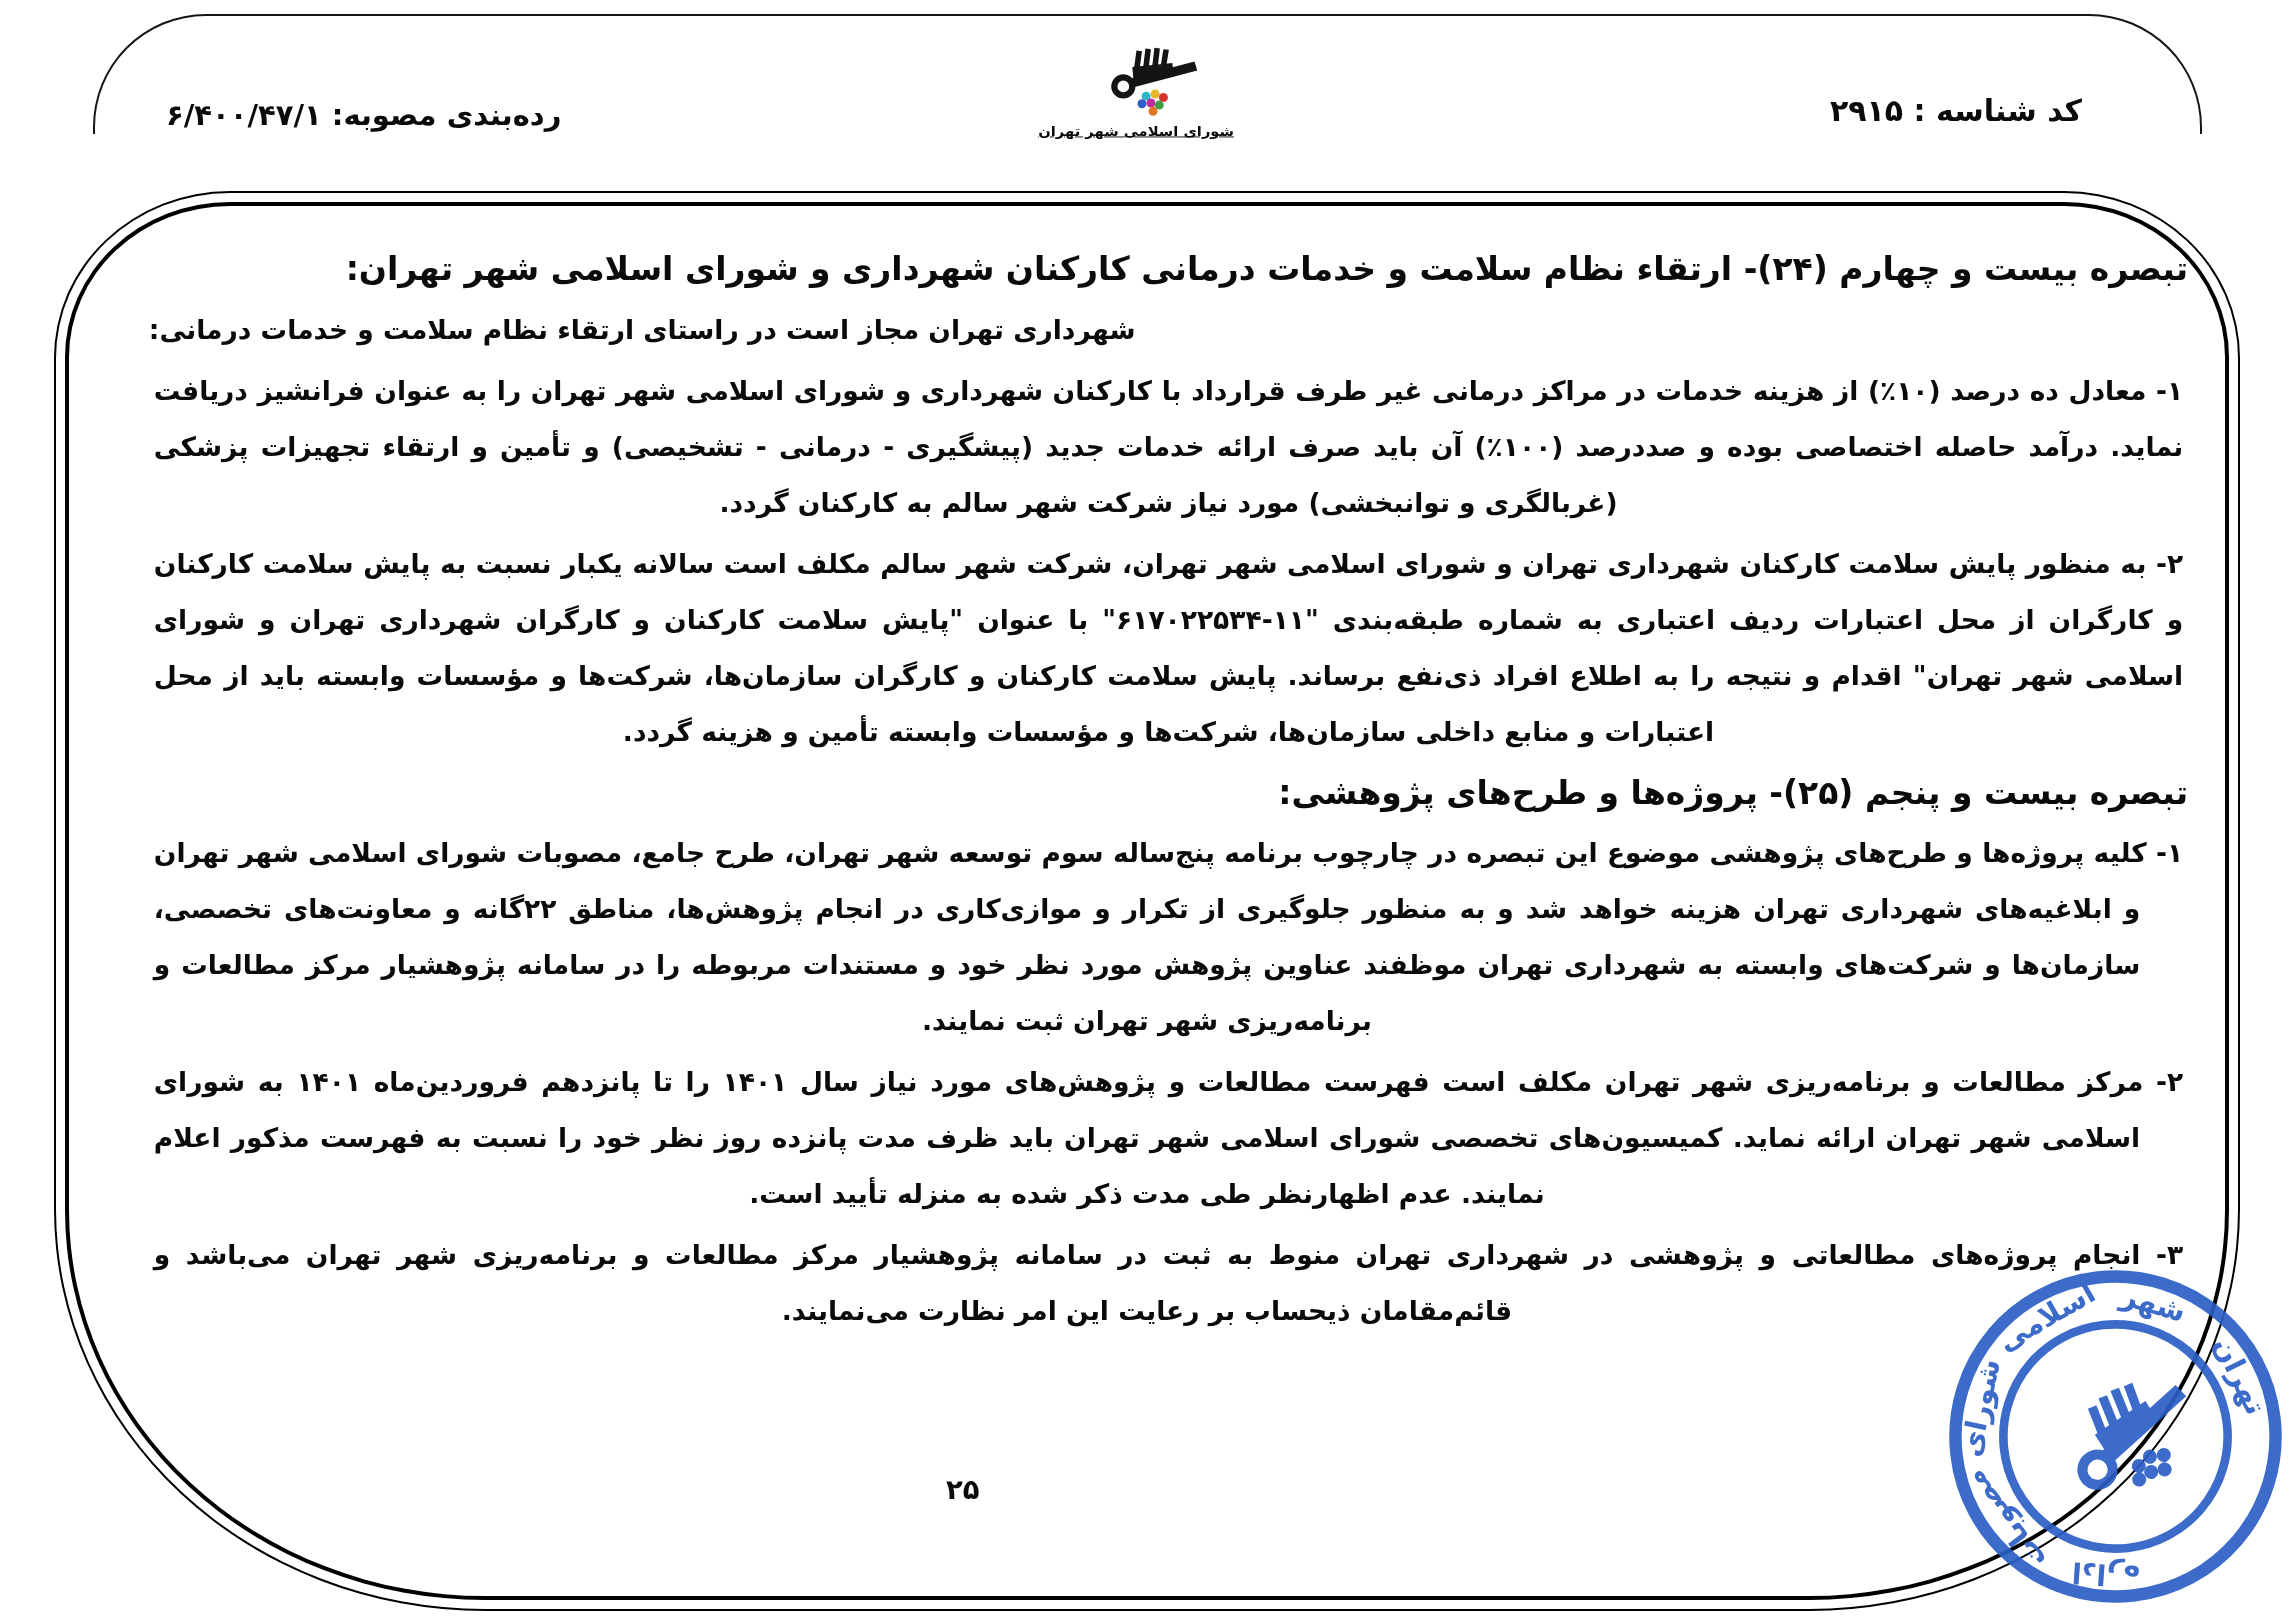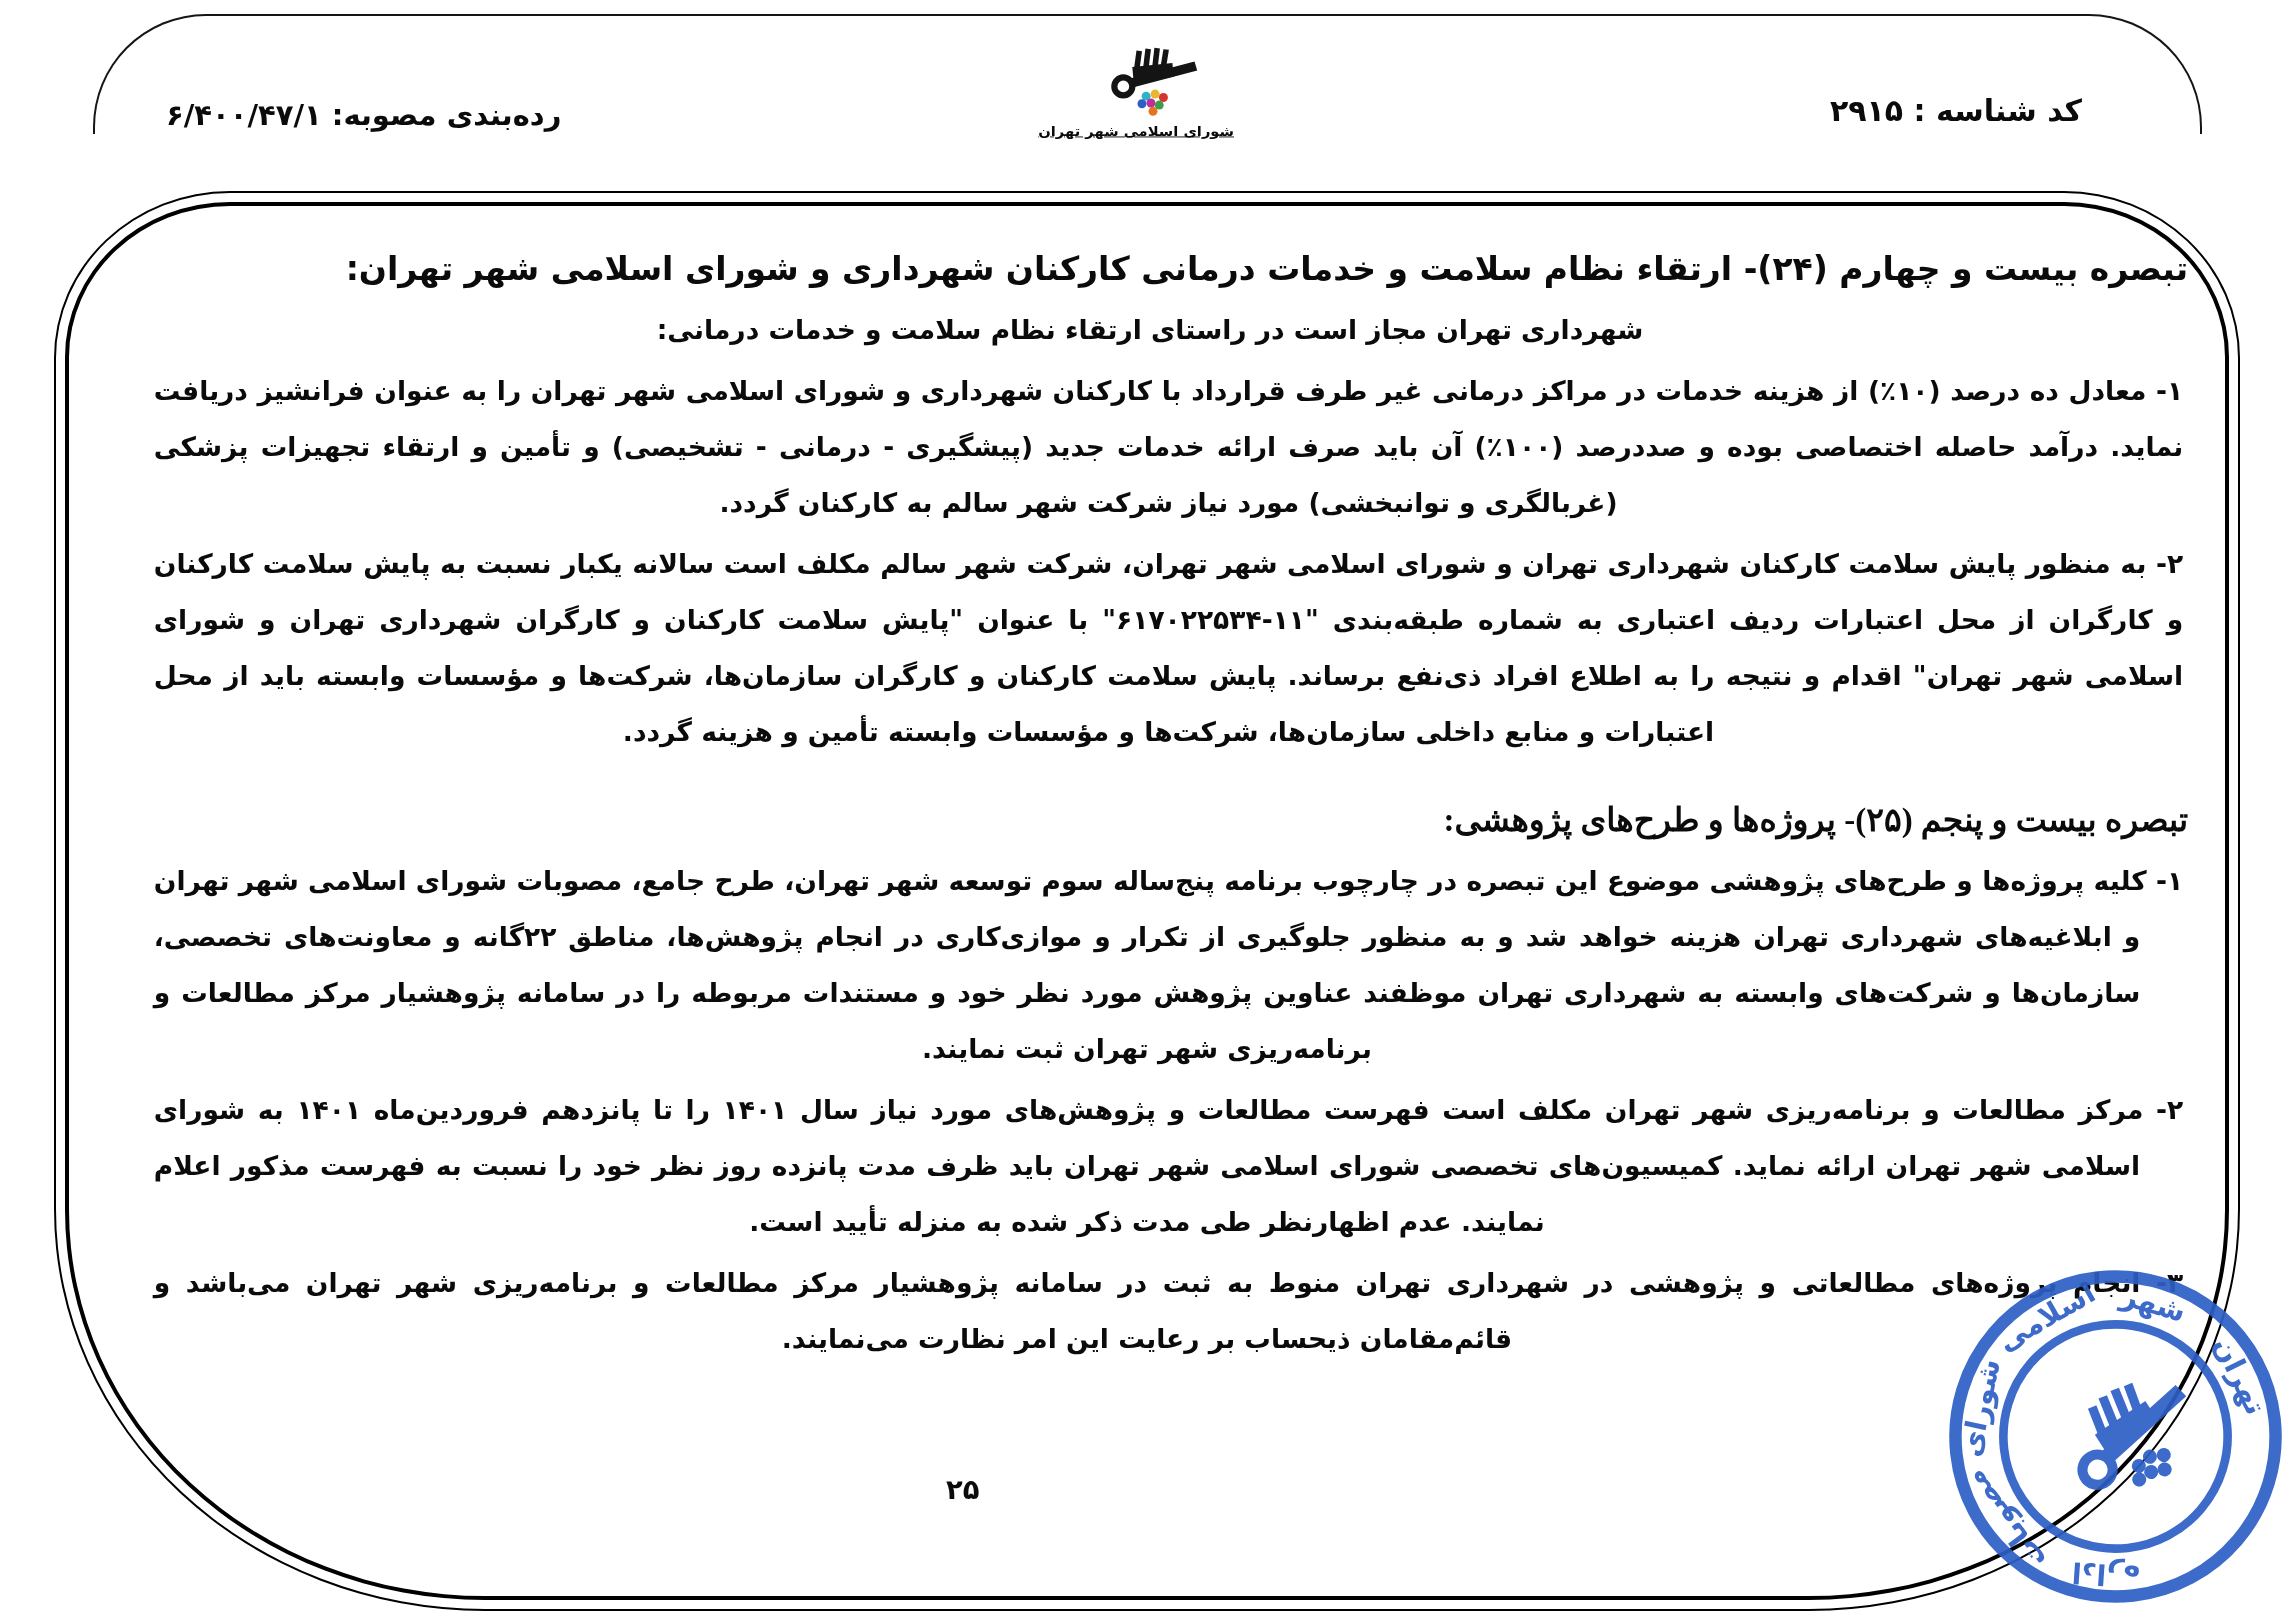--- a/index.html
+++ b/index.html
@@ -37,24 +37,24 @@
   }
   .content-box-inner{
     position:absolute;inset:8.8px;border:4.9px solid #000;box-sizing:border-box;
     border-radius:165px 165px 420px 420px / 155px 155px 390px 390px;
     padding:39px 37px 0 80px;
   }
   .sec-heading{
     font-size:33px;font-weight:bold;line-height:47px;margin:0 0 9.8px 0;
     text-align:right;
   }
-  .sec-heading.second{margin-top:37px;font-family:Liberation Serif, serif;}
+  .sec-heading.second{margin-top:9px;}
   .intro{
     font-size:26.5px;font-weight:bold;line-height:56px;margin:0;
-    text-align:center;padding-right:37px;
+    text-align:left;padding-right:37px;
   }
   .para{
     font-size:26.5px;font-weight:bold;line-height:56px;margin:5px;
     text-align:justify;text-align-last:center;
   }
   .para.hang{padding-right:43px;text-indent:-43px;}
   
   .page-number{
     position:absolute;left:946px;top:1474px;width:147px;text-align:left;
     font-size:27.4px;font-weight:bold;letter-spacing:15.7px;

